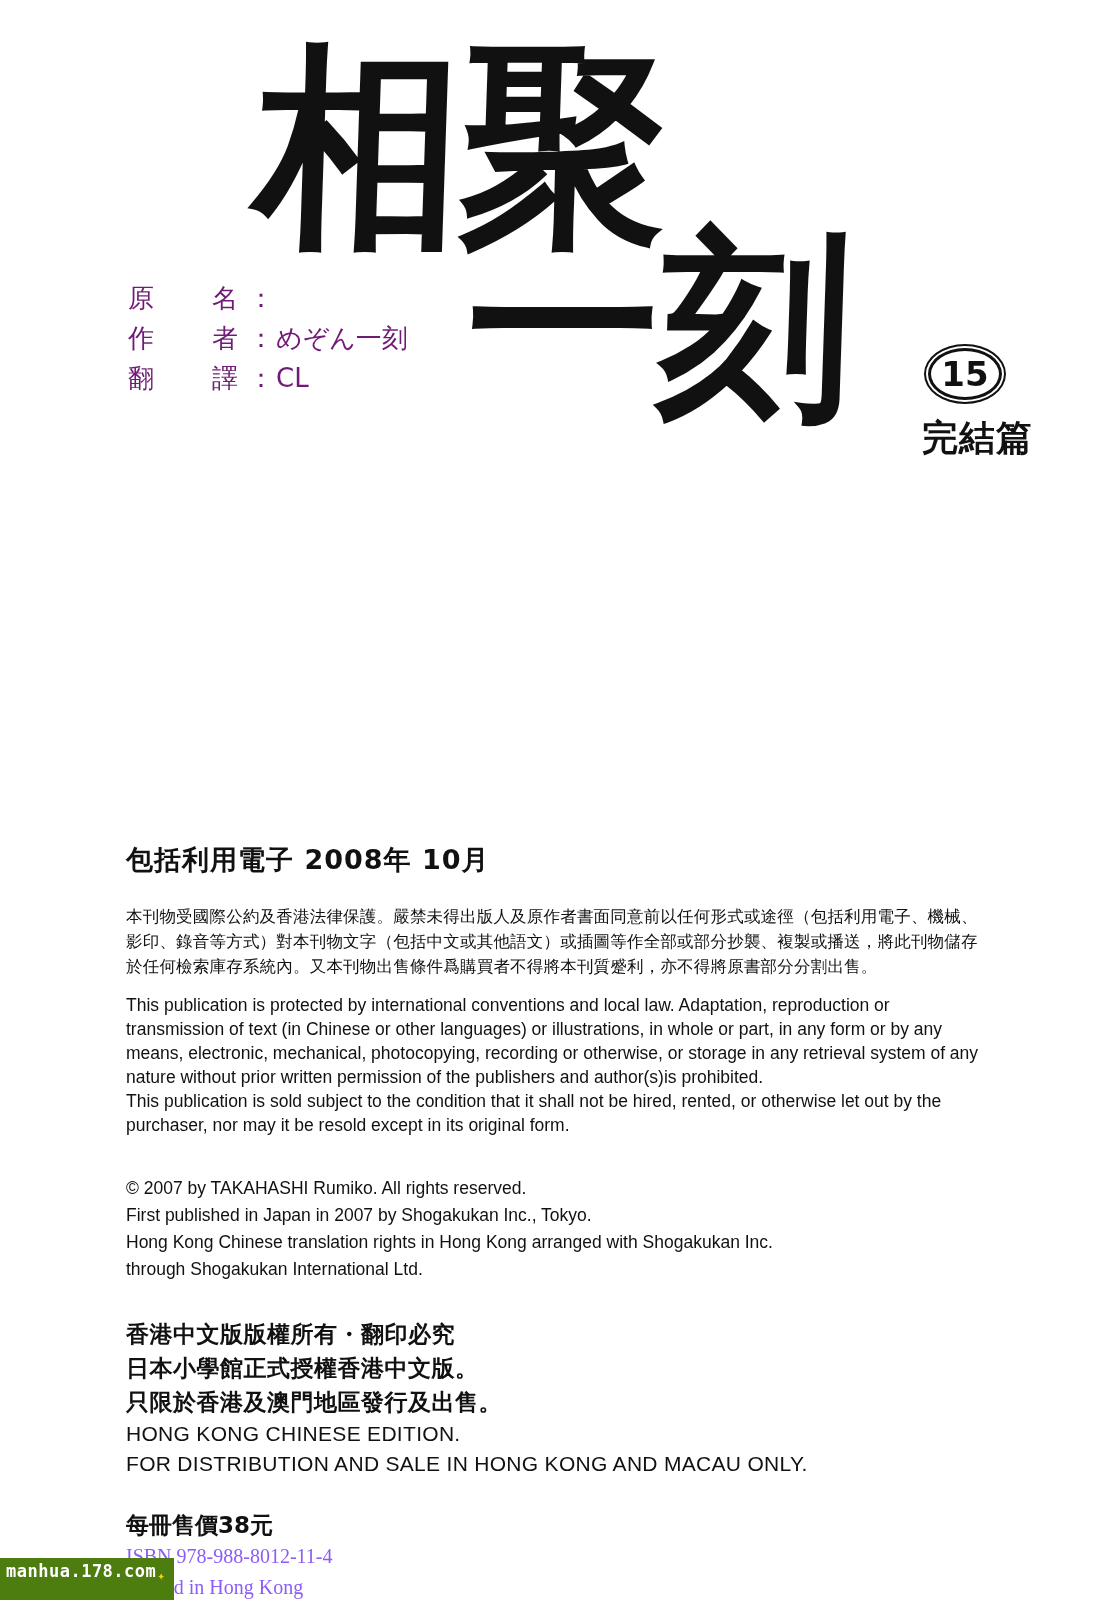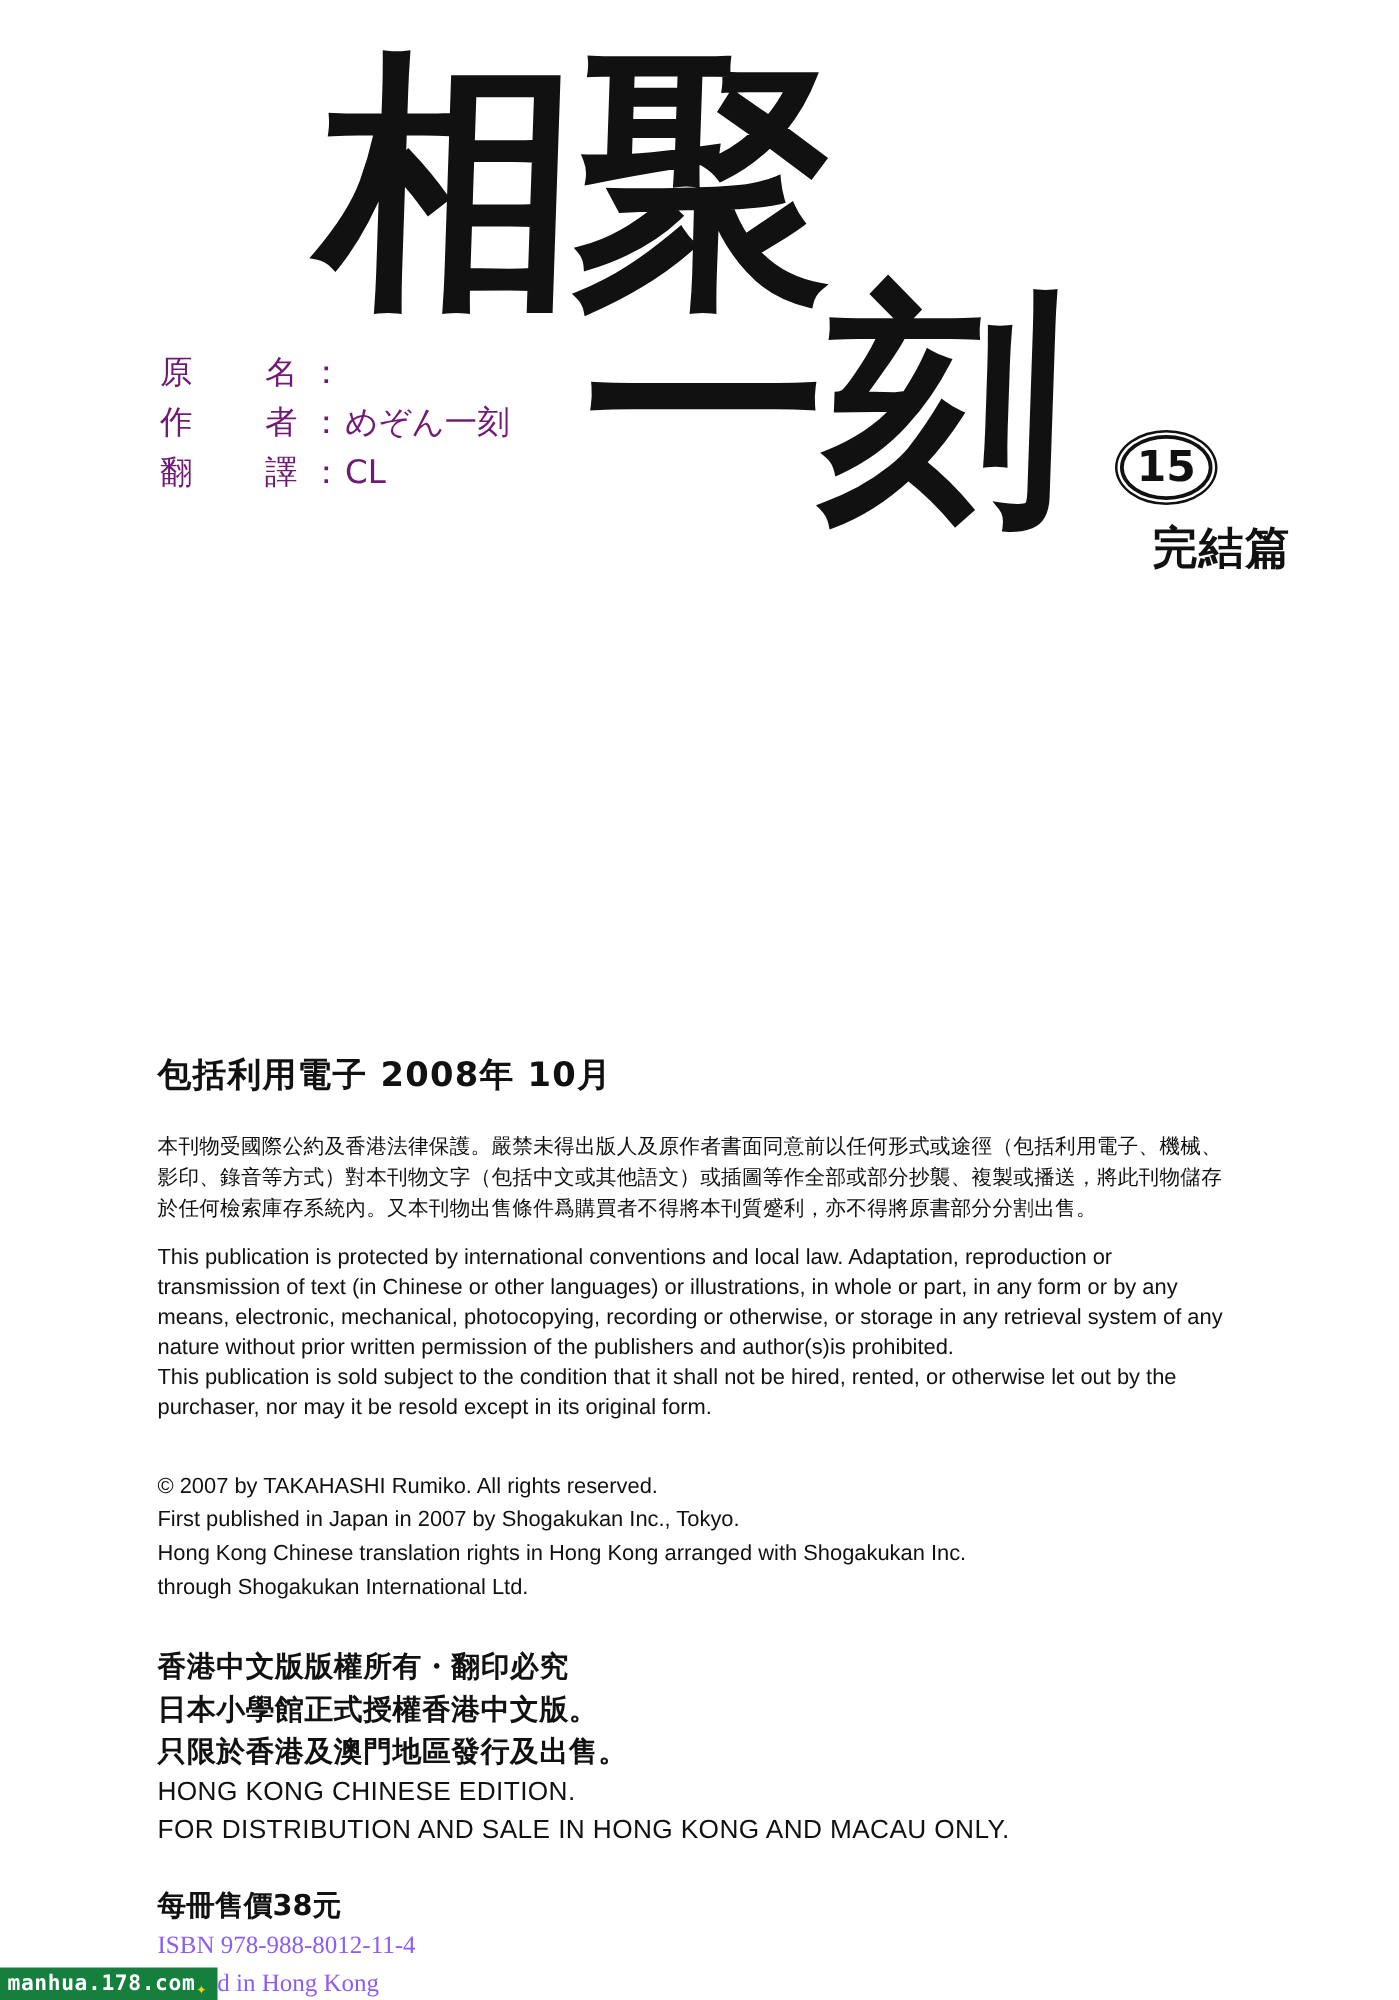--- a/index.html
+++ b/index.html
@@ -41,21 +41,21 @@
     transform: scaleX(1.04) scaleY(1.08) skewX(-2deg);
   }
   #title-main-2 {
     left: 470px;
     top: 225px;
     font-size: 190px;
     transform: scaleX(1.02) scaleY(1.06) skewX(-2deg);
   }
   #volume-badge {
     position: absolute;
-    left: 896px;
+    left: 928px;
     top: 348px;
     width: 74px;
     height: 52px;
     border: 3px solid #111;
     border-radius: 50%;
     box-sizing: border-box;
     display: flex;
     align-items: center;
     justify-content: center;
     font-family: "DejaVu Sans", sans-serif;
@@ -175,22 +175,22 @@
     font-size: 20px;
     line-height: 31px;
     color: #8b5cf6;
   }
 
   
   #watermark {
     position: absolute;
     left: 0;
     bottom: 0;
-    height: 26px;
-    background: #15803d;
+    height: 42px;
+    background: #4d7c0f;
     color: #ffffff;
     font-family: "DejaVu Sans Mono", monospace;
     font-size: 17px;
     font-weight: bold;
     line-height: 26px;
     padding: 0 8px 0 6px;
     letter-spacing: 0.5px;
     white-space: nowrap;
     text-align: center;
   }

